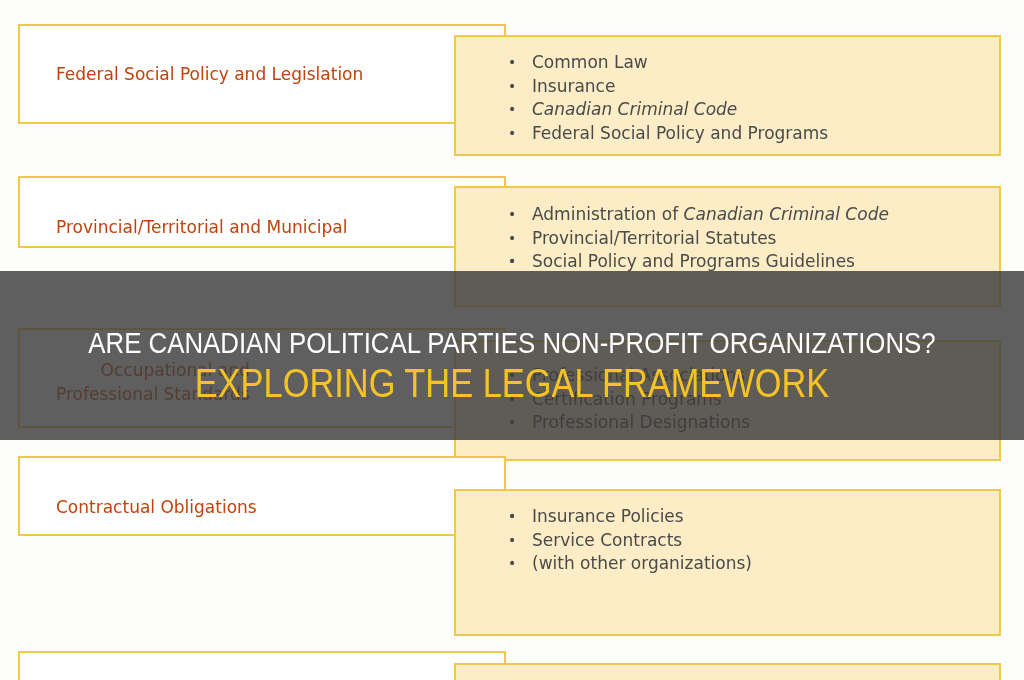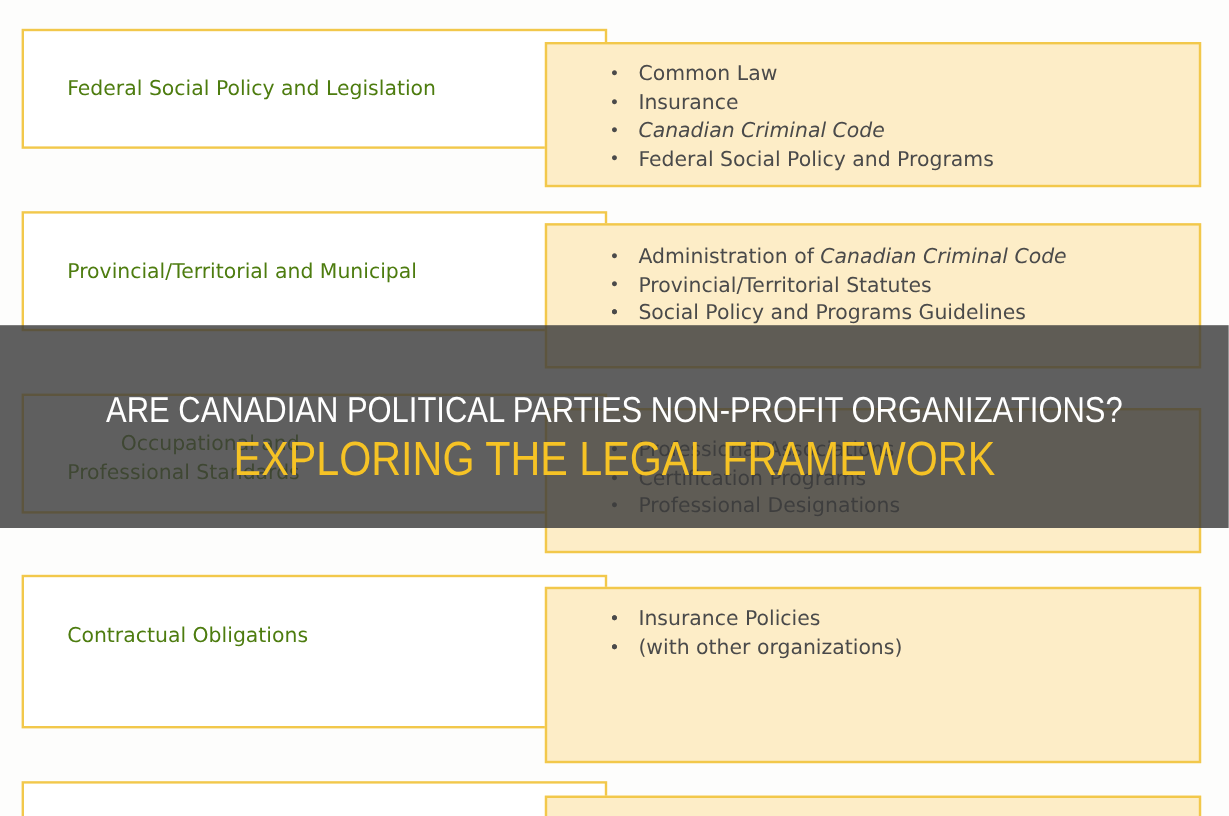--- a/index.html
+++ b/index.html
@@ -8,21 +8,21 @@
     background:#fdfdfc;
     font-family:"DejaVu Sans", sans-serif;
   }
   .left-box {
     position:absolute; left:18px; width:488px;
     background:#ffffff;
     border:2px solid #f2c84b;
     box-sizing:border-box;
   }
   .left-box .label {
-    position:absolute; left:36px; font-size:17px; color:#4d7c0f; line-height:24px;
+    position:absolute; left:36px; font-size:17px; color:#c2410c; line-height:24px;
   }
   .right-box {
     position:absolute; left:454px; width:547px;
     background:#fdedc7;
     border:2px solid #f2c84b;
     box-sizing:border-box;
   }
   .right-box ul {
     margin:0; padding:0; list-style:none;
     position:absolute; left:48px;
@@ -59,21 +59,21 @@
 </div>
 <div class="right-box" style="top:35px;height:121px;">
   <ul style="top:14px;">
     <li><span class="bullet">•</span><span>Common Law</span></li>
     <li><span class="bullet">•</span><span>Insurance</span></li>
     <li><span class="bullet">•</span><i>Canadian Criminal Code</i></li>
     <li><span class="bullet">•</span><span>Federal Social Policy and Programs</span></li>
   </ul>
 </div>
 
-<div class="left-box" style="top:176px;height:100px;">
+<div class="left-box" style="top:176px;height:72px;">
   <div class="label" style="top:37px;">Provincial/Territorial and Municipal</div>
 </div>
 <div class="right-box" style="top:186px;height:121px;">
   <ul style="top:15px;">
     <li><span class="bullet">•</span><span>Administration of </span><i>Canadian Criminal Code</i></li>
     <li><span class="bullet">•</span><span>Provincial/Territorial Statutes</span></li>
     <li><span class="bullet">•</span></li>
     <li><span class="bullet">•</span><span>Social Policy and Programs Guidelines</span></li>
   </ul>
 </div>
@@ -85,28 +85,28 @@
   </div>
 </div>
 <div class="right-box" style="top:340px;height:121px;">
   <ul style="top:22px;">
     <li><span class="bullet">•</span><span>Professional Associations</span></li>
     <li><span class="bullet">•</span><span>Certification Programs</span></li>
     <li><span class="bullet">•</span><span>Professional Designations</span></li>
   </ul>
 </div>
 
-<div class="left-box" style="top:479px;height:128px;">
+<div class="left-box" style="top:456px;height:80px;">
   <div class="label" style="top:37px;">Contractual Obligations</div>
 </div>
 <div class="right-box" style="top:489px;height:147px;">
   <ul style="top:14px;">
     <li><span class="bullet">•</span></li>
     <li><span class="bullet">•</span><span>Insurance Policies</span></li>
-    <li><span class="bullet">•</span></li>
+    <li><span class="bullet">•</span><span>Service Contracts</span></li>
     <li><span class="bullet">•</span></li>
     <li><span>(with other organizations)</span></li>
   </ul>
 </div>
 
 <div class="left-box" style="top:651px;height:60px;"></div>
 <div class="right-box" style="top:663px;height:60px;"></div>
 
 <div class="banner">
   <div class="title">ARE CANADIAN POLITICAL PARTIES NON-PROFIT ORGANIZATIONS?</div>

